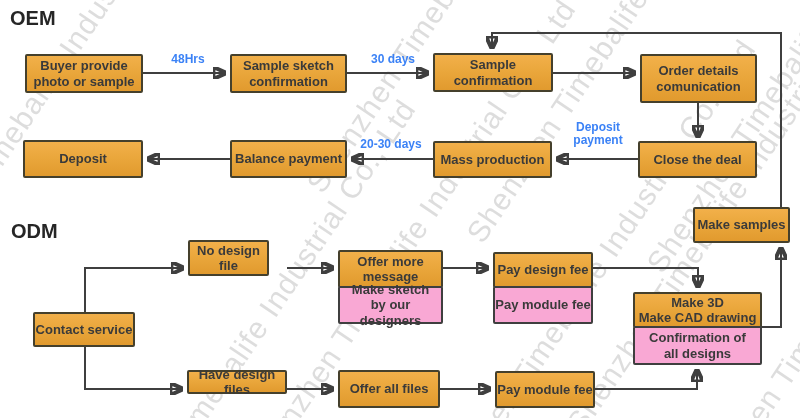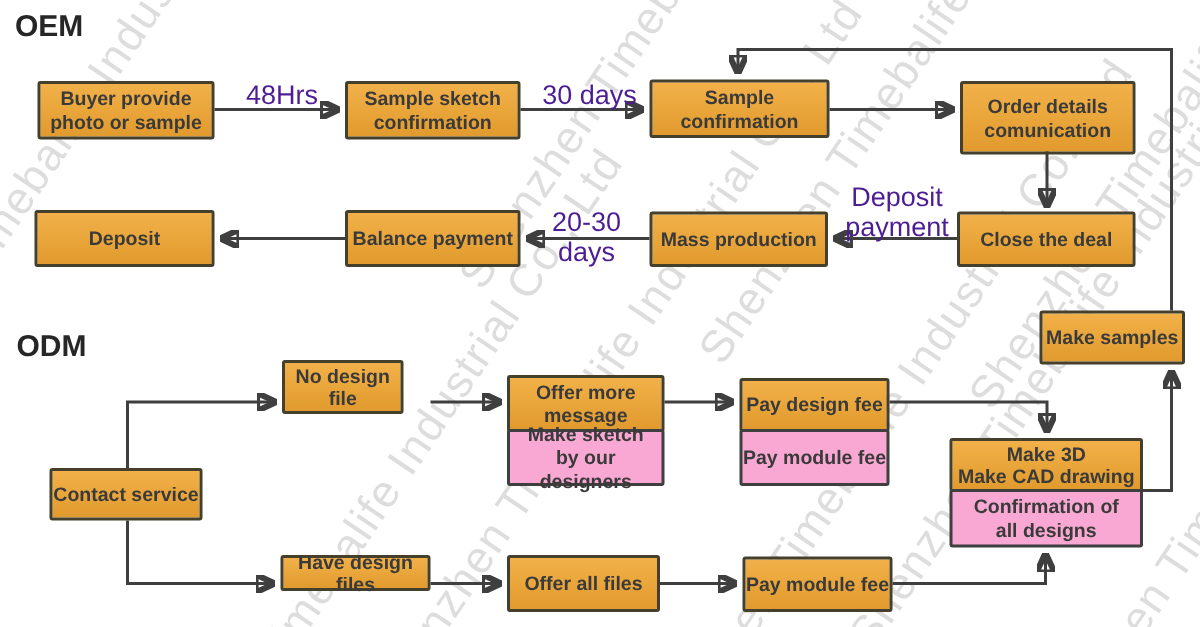--- a/index.html
+++ b/index.html
@@ -24,21 +24,21 @@
   .box,.sub{
     position:absolute;z-index:2;box-sizing:border-box;
     display:flex;align-items:center;justify-content:center;text-align:center;
     font-size:13px;font-weight:bold;color:#3a3a3a;line-height:1.18;white-space:pre-line;
     border:2px solid #45402c;border-radius:2px;
   }
   .box{background:linear-gradient(180deg,#f2b04a 0%,#eaa73c 45%,#e19a2e 100%);}
   .sub{background:#f9a8d4;border-color:#3f3f3f;}
   
   .edge-label{
-    position:absolute;z-index:2;font-size:18px;font-weight:normal;color:#4c1d95;
+    position:absolute;z-index:2;font-size:12px;font-weight:bold;color:#3b82f6;
     text-align:center;line-height:1.12;white-space:pre-line;
   }
 </style>
 </head>
 <body>
 
 <div class="stage">
 
   <div class="wm-layer">
     <span class="wm" style="left:-120px;top:300px">Shenzhen Timebalife Industrial Co., Ltd</span>

